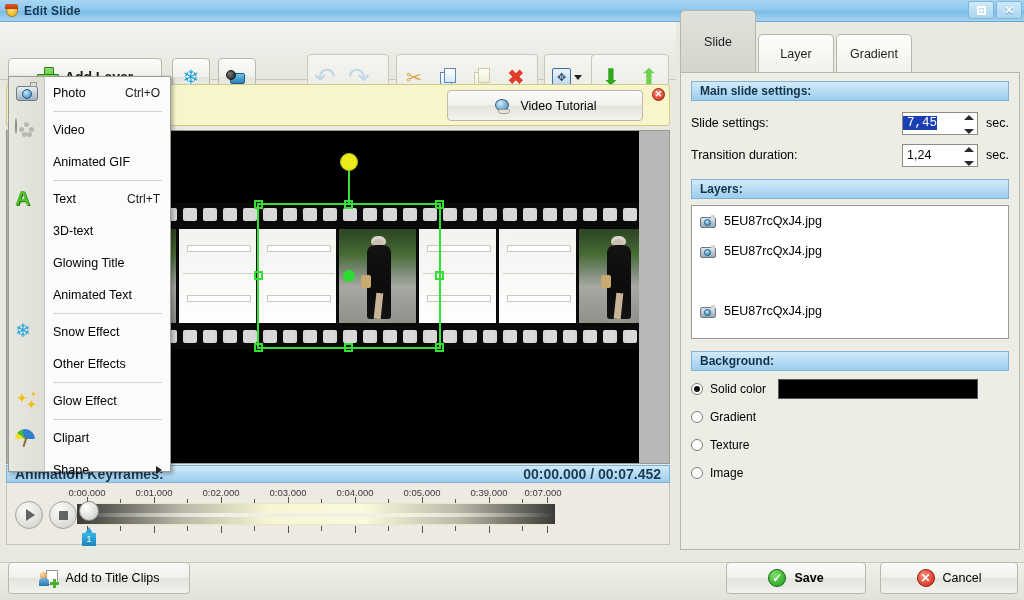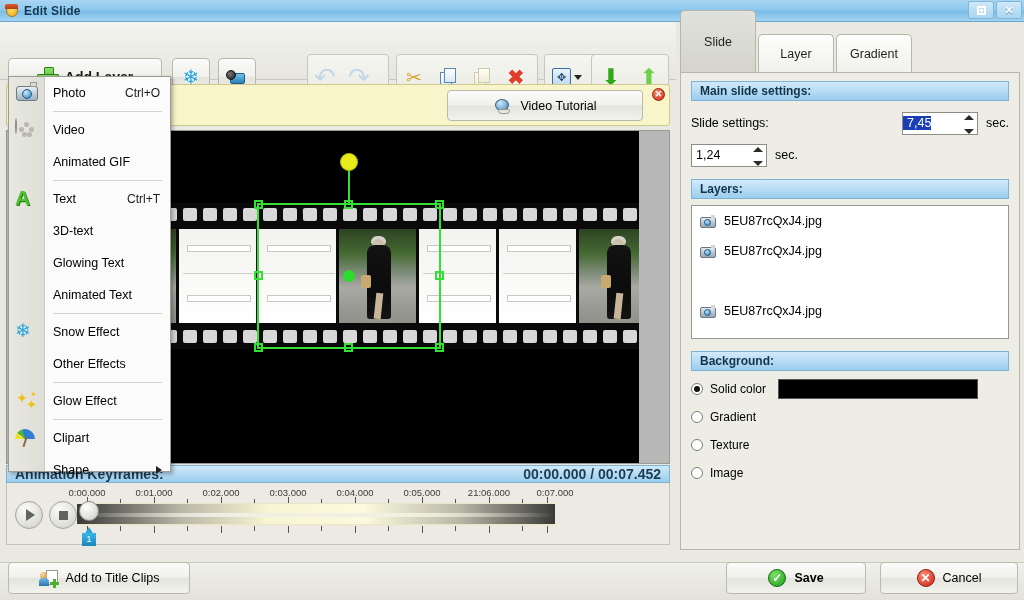--- a/index.html
+++ b/index.html
@@ -224,21 +224,21 @@
   .rbody{ position:absolute; left:4px; top:50px; width:340px; height:478px;
     background:#ededE6; border:1px solid #b6b6ab; }
   .bluehdr{ height:20px; background:linear-gradient(180deg,#d2eafb,#9ccdee);
     border:1px solid #7fb3d6; display:flex; align-items:center; padding:0 8px;
     font-size:12px; font-weight:bold; color:#123449; }
   .row{ display:flex; align-items:center; height:32px; padding:0 10px; }
   .row .lab{ font-size:12.5px; flex:1; }
   .spin{ width:76px; height:23px; background:#fff; border:1px solid #8d8d85;
     display:flex; align-items:center; position:relative; }
   .spin .val{ font-size:12.5px; padding-left:4px; }
-  .spin .val.selected{ background:#1a3fb4; color:#fff; }
+  .spin .val.selected{ background:#1a3fb4; color:#fff;font-family:Liberation Mono, monospace; }
   .spin .arrows{ position:absolute; right:3px; top:2px; width:11px; height:19px;
     display:flex; flex-direction:column; justify-content:space-between; align-items:center; }
   .spin .arrows i{ display:block; width:0;height:0;border-left:5px solid transparent;border-right:5px solid transparent; }
   .spin .arrows i.u{ border-bottom:5px solid #2b2b2b; }
   .spin .arrows i.d{ border-top:5px solid #2b2b2b; }
   .sec{ font-size:12.5px; margin-left:8px; }
   .layerlist{ margin:0 10px; height:134px; background:#fff; border:1px solid #9a9a92; overflow:hidden; }
   .litem{ height:30px; display:flex; align-items:center; padding:0 8px; gap:8px; font-size:12.5px; position:relative; }
   .litem.sel{ background:#cbe6f7; }
   .camico{ position:relative; width:16px; height:13px; flex:none; }
@@ -544,22 +544,22 @@
           <span class="stp"></span>
         </div>
     </div>
     <div class="ruler">
       <div class="lbl" style="left:10px">0:00.000</div>
       <div class="lbl" style="left:77px">0:01.000</div>
       <div class="lbl" style="left:144px">0:02.000</div>
       <div class="lbl" style="left:211px">0:03.000</div>
       <div class="lbl" style="left:278px">0:04.000</div>
       <div class="lbl" style="left:345px">0:05.000</div>
-      <div class="lbl" style="left:412px">21:06.000</div>
-      <div class="lbl" style="left:478px">0:07.000</div>
+      <div class="lbl" style="left:412px">0:39.000</div>
+      <div class="lbl" style="left:466px">0:07.000</div>
 
       <div class="tick" style="left:10px;top:10px;height:7px"></div>
       <div class="tick" style="left:43px;top:12px;height:5px"></div>
       <div class="tick" style="left:77px;top:10px;height:7px"></div>
       <div class="tick" style="left:110px;top:12px;height:5px"></div>
       <div class="tick" style="left:144px;top:10px;height:7px"></div>
       <div class="tick" style="left:177px;top:12px;height:5px"></div>
       <div class="tick" style="left:211px;top:10px;height:7px"></div>
       <div class="tick" style="left:244px;top:12px;height:5px"></div>
       <div class="tick" style="left:278px;top:10px;height:7px"></div>
@@ -640,20 +640,21 @@
           <span class="val selected">7,45</span>
           <span class="arrows">
               <i class="u"></i>
               <i class="d"></i>
             </span>
         </span>
         <span class="sec">sec.</span>
       </div>
 
       <div class="row">
+        <span class="lab">Transition duration:</span>
         <span class="spin">
           <span class="val">1,24</span>
           <span class="arrows">
               <i class="u"></i>
               <i class="d"></i>
             </span>
         </span>
         <span class="sec">sec.</span>
       </div>
 
@@ -744,21 +745,21 @@
     <div class="mi">
       <span class="gi"><span class="gi-a">A</span></span>
       <span>Text</span>
       <span class="sc">Ctrl+T</span>
     </div>
 
     <div class="mi">
       <span>3D-text</span>
     </div>
     <div class="mi">
-      <span>Glowing Text</span>
+      <span>Glowing Title</span>
     </div>
     <div class="mi">
       <span>Animated Text</span>
     </div>
     <div class="msep"></div>
 
     <div class="mi">
       <span class="gi"><span class="gi-snow">❄</span></span>
       <span>Snow Effect</span>
     </div>

